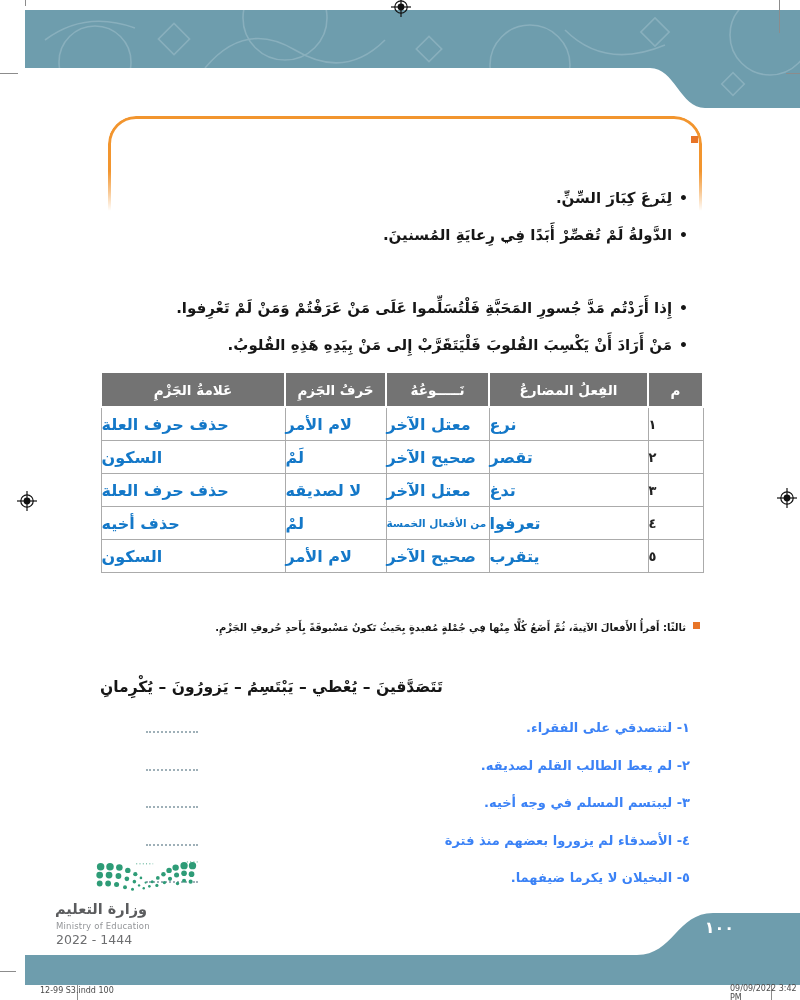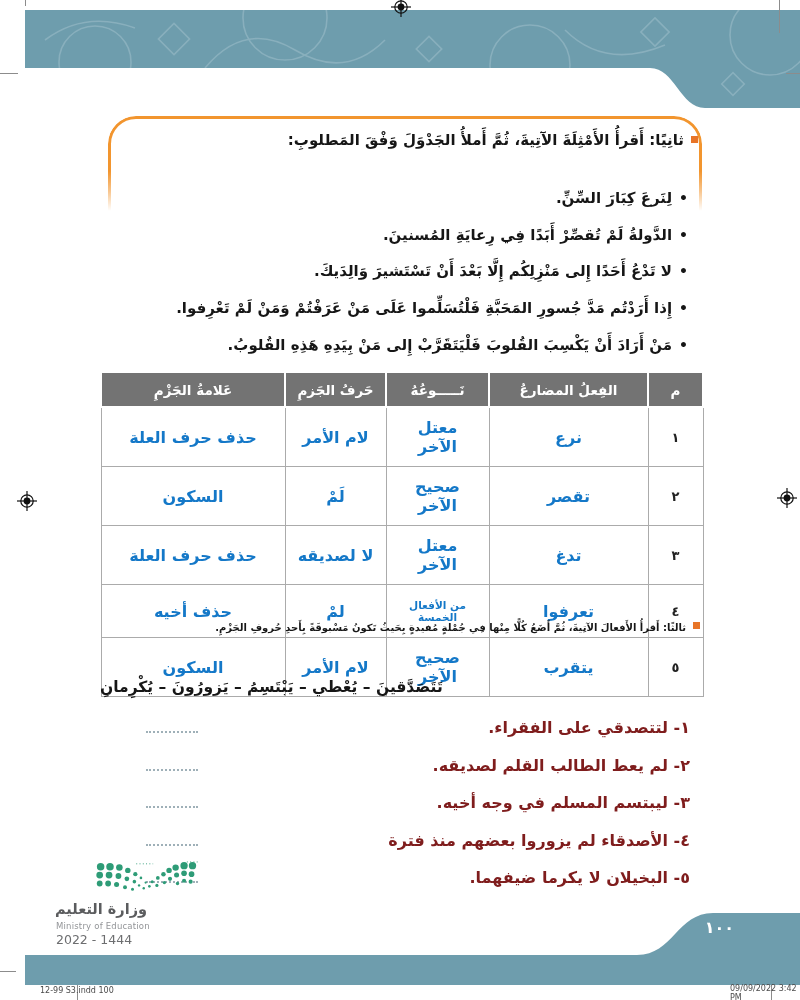--- a/index.html
+++ b/index.html
@@ -26,34 +26,34 @@
   .arab{direction:rtl;text-align:right;color:#161616;}
   .sec2-head{position:absolute;left:120px;right:102px;top:131px;font-size:15px;font-weight:bold;}
   .sq{display:inline-block;width:7px;height:7px;background:#E87528;margin-left:7px;vertical-align:2px;}
   .bullet-line{position:absolute;left:120px;right:112px;font-size:15px;font-weight:bold;line-height:24px;}
   .bullet-line::before{content:"•";margin-left:7px;font-size:14px;}
 
   
   .jtable{position:absolute;left:100px;top:371px;width:602px;border-collapse:collapse;table-layout:fixed;direction:rtl;}
   .jtable th{background:#737373;color:#ffffff;font-size:13.5px;font-weight:bold;
     border:2px solid #ffffff;height:33px;padding:0;}
-  .jtable td{border:1px solid #ABABAB;height:32px;text-align:center;vertical-align:middle;
-    color:#1478C8;font-size:16px;font-weight:bold;padding:10px;}
+  .jtable td{border:1px solid #ABABAB;height:32px;text-align:left;vertical-align:middle;
+    color:#1478C8;font-size:16px;font-weight:bold;padding:0;}
   .jtable td.numcol{color:#222222;font-size:13px;}
   .jtable td.small-cell{font-size:10.5px;}
 
   
   .sec3-head{position:absolute;left:92px;right:100px;top:622px;font-size:10px;font-weight:bold;white-space:nowrap;}
   .word-list{position:absolute;left:100px;top:678px;width:530px;text-align:left;direction:rtl;
     font-size:15.5px;font-weight:bold;color:#161616;}
 
   
   .answer-line{position:absolute;left:100px;width:590px;height:30px;direction:rtl;
     display:flex;justify-content:space-between;align-items:center;}
-  .answer-text{color:#7f1d1d;font-size:16px;font-weight:bold;}
+  .answer-text{color:#3b82f6;font-size:13px;font-weight:bold;}
   .leader{width:52px;height:0;border-bottom:2px dotted #9FB0B8;margin-left:46px;margin-top:10px;}
 
   
   .logo-dots{position:absolute;left:95px;top:860px;width:105px;height:32px;}
   .logo-ar{position:absolute;left:55px;top:901px;width:115px;font-size:14.5px;font-weight:bold;
     color:#5B5C5E;direction:rtl;text-align:left;}
   .logo-en{position:absolute;left:56px;top:921px;font-size:8.5px;color:#939598;letter-spacing:.2px;}
   .logo-years{position:absolute;left:56px;top:932px;font-size:12.5px;color:#6D6E70;}
 
   
@@ -112,26 +112,25 @@
   <div class="cropline" style="left:779px;top:0;width:1px;height:33px;"></div>
   <div class="cropline" style="left:786px;top:73px;width:14px;height:1px;"></div>
   <div class="cropline" style="left:0;top:971px;width:16px;height:1px;"></div>
   <div class="cropline" style="left:77px;top:977px;width:1px;height:23px;"></div>
   <div class="cropline" style="left:771px;top:977px;width:1px;height:23px;"></div>
   <div class="cropline" style="left:784px;top:973px;width:16px;height:1px;"></div>
 
   <div class="orange-frame"></div>
 
   <div class="sec2-head arab">
-    <span class="sq"></span><span>ثانِيًا: أَقرأُ الأَمْثِلَةَ الآتِيةَ، ثُمَّ أَملأُ الجَدْوَلَ وَفْقَ المَطلوبِ:</span>
+    <span class="sq"></span>
   </div>
 
   <div class="bullet-line arab" style="top:186px;"><span>لِنَرعَ كِبَارَ السِّنِّ.</span></div>
   <div class="bullet-line arab" style="top:223px;"><span>الدَّولةُ لَمْ تُقصِّرْ أَبَدًا فِي رِعايَةِ المُسنينَ.</span></div>
-  <div class="bullet-line arab" style="top:259px;"><span>لا تَدْعُ أَحَدًا إِلى مَنْزِلِكُم إِلَّا بَعْدَ أَنْ تَسْتَشيرَ وَالِدَيكَ.</span></div>
   <div class="bullet-line arab" style="top:296px;"><span>إِذا أَرَدْتُم مَدَّ جُسورِ المَحَبَّةِ فَلْتُسَلِّموا عَلَى مَنْ عَرَفْتُمْ وَمَنْ لَمْ تَعْرِفوا.</span></div>
   <div class="bullet-line arab" style="top:333px;"><span>مَنْ أَرَادَ أَنْ يَكْسِبَ القُلوبَ فَلْيَتَقَرَّبْ إِلى مَنْ بِيَدِهِ هَذِهِ القُلوبُ.</span></div>
 
   <table class="jtable">
     <colgroup>
         <col style="width:55px">
         <col style="width:159px">
         <col style="width:103px">
         <col style="width:101px">
         <col style="width:184px">

